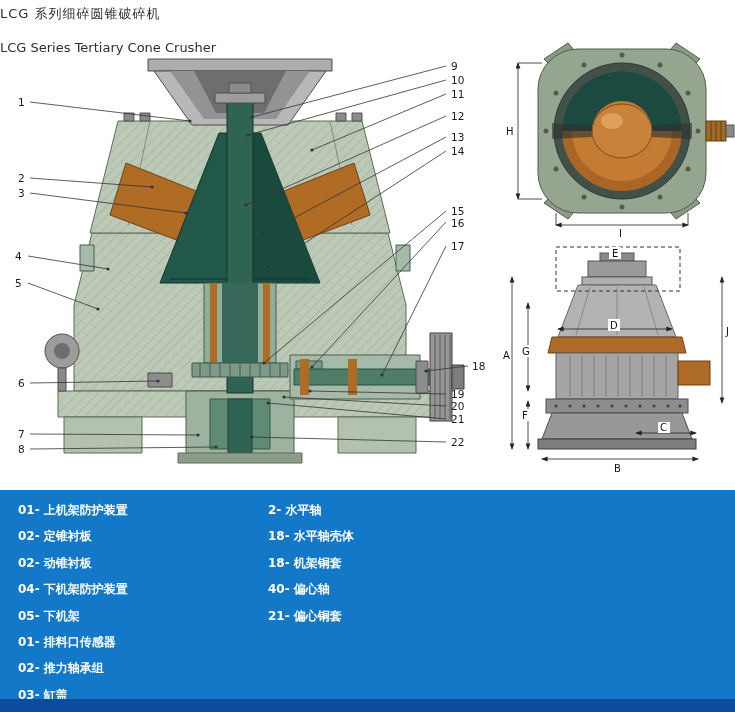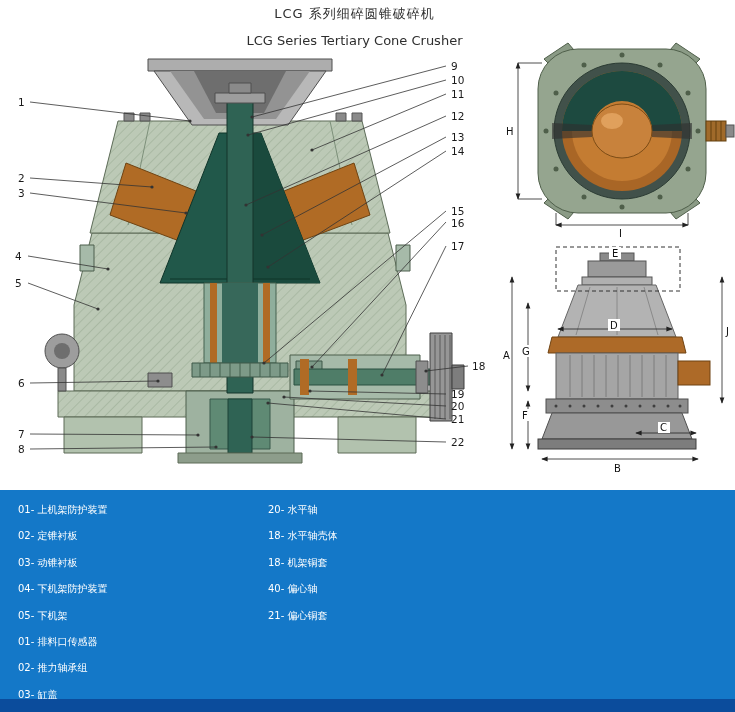--- a/index.html
+++ b/index.html
@@ -1,29 +1,29 @@
 <!DOCTYPE html>
 <html><head>
 <meta charset="utf-8">
 <style>
   *{margin:0;padding:0;box-sizing:border-box}
   html,body{width:735px;height:712px}
   body{position:relative;background:#fff;font-family:"DejaVu Sans","Liberation Sans",sans-serif;overflow:hidden}
-  .titles{position:absolute;top:5px;left:0;width:709px;text-align:center}
+  .titles{position:absolute;top:5px;left:0;width:709px;}
   .title-zh{font-size:13px;color:#2e2e2e;letter-spacing:1px}
-  .title-en{font-size:13px;color:#2e2e2e;margin-top:10px}
+  .title-en{font-size:13px;color:#2e2e2e;margin-top:17px}
   .main-diagram{position:absolute;left:0;top:55px;width:495px;height:420px}
   .top-view{position:absolute;left:500px;top:35px;width:235px;height:205px}
   .side-view{position:absolute;left:500px;top:243px;width:235px;height:235px}
   .legend{position:absolute;left:0;top:490px;width:735px;height:209px;background:#1478c8;display:flex;padding:7px 0 0 18px}
   .legend-col{display:flex;flex-direction:column}
   .legend-col.c1{width:250px}
   .legend-col.c2{width:252px}
   .legend-col.c3{flex:1}
-  .legend-item{color:#fff;font-weight:normal;font-size:10px;line-height:26.4px;white-space:nowrap}
+  .legend-item{color:#fff;font-weight:bold;font-size:12px;line-height:26.4px;white-space:nowrap}
   .footer-strip{position:absolute;left:0;top:699px;width:735px;height:13px;background:#0b4c9c}
   svg text{font-family:"DejaVu Sans","Liberation Sans",sans-serif}
   .callout{font-size:10.5px;fill:#1a1a1a}
   .dim-label{font-size:10px;fill:#111}
   .cline{stroke:#333;stroke-width:0.8}
   .dimline{stroke:#222;stroke-width:0.8;fill:none}
 </style>
 </head>
 <body>
 
@@ -320,29 +320,29 @@
 
     <line class="dimline" x1="42" y1="216" x2="198" y2="216" marker-start="url(#arrSs)" marker-end="url(#arrS)"></line>
     <text class="dim-label" x="114" y="229">B</text>
   </g>
 </svg>
 
 <div class="legend">
   <div class="legend-col c1">
     <div class="legend-item">01- 上机架防护装置</div>
     <div class="legend-item">02- 定锥衬板</div>
-    <div class="legend-item">03- 动锥衬板</div>
+    <div class="legend-item">02- 动锥衬板</div>
     <div class="legend-item">04- 下机架防护装置</div>
     <div class="legend-item">05- 下机架</div>
     <div class="legend-item">01- 排料口传感器</div>
     <div class="legend-item">02- 推力轴承组</div>
     <div class="legend-item">03- 缸盖</div>
   </div>
   <div class="legend-col c3">
-    <div class="legend-item">20- 水平轴</div>
+    <div class="legend-item">2- 水平轴</div>
     <div class="legend-item">18- 水平轴壳体</div>
     <div class="legend-item">18- 机架铜套</div>
     <div class="legend-item">40- 偏心轴</div>
     <div class="legend-item">21- 偏心铜套</div>
   </div>
 </div>
 
 <div class="footer-strip"></div>
 
 </body></html>

